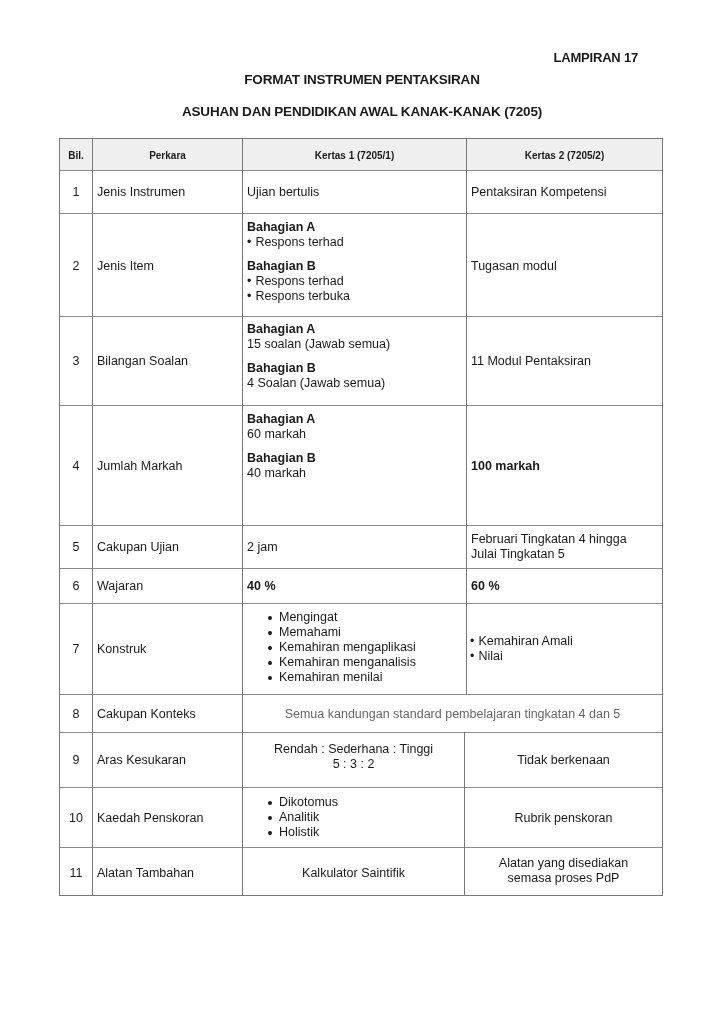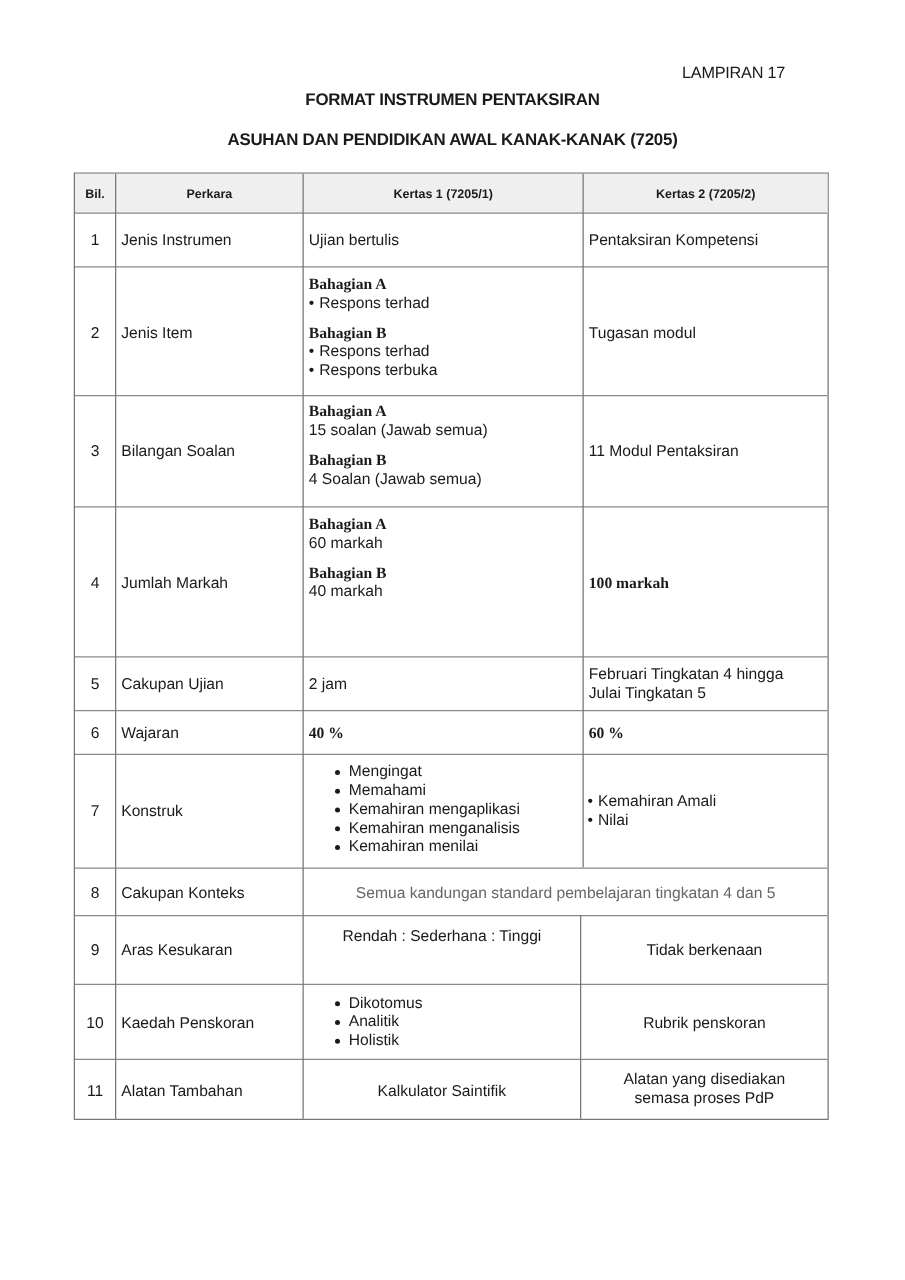--- a/index.html
+++ b/index.html
@@ -1,32 +1,32 @@
 <!DOCTYPE html>
 <html><head>
   <meta charset="utf-8">
   <style>
     html, body { margin: 0; padding: 0; background: #ffffff; }
     body { width: 724px; height: 1024px; position: relative; overflow: hidden;
            font-family: "Liberation Sans", sans-serif; color: #1a1a1a; }
     .abs { position: absolute; }
-    .lampiran { right: 96px; top: 50px; font-weight: normal; font-size: 13px; letter-spacing: -0.2px; }
+    .lampiran { right: 86px; top: 50px; font-weight: bold; font-size: 13px; letter-spacing: -0.2px; }
     .title { left: 0; width: 724px; text-align: center; font-weight: bold; font-size: 13.5px; letter-spacing: -0.2px; }
     .title1 { top: 72px; }
     .title2 { top: 104px; }
     
     .tbl { position: absolute; left: 59px; top: 138px; width: 604px; height: 758px;
            border: 1px solid #777; box-sizing: border-box; }
     .hrow { position: absolute; left: 0; top: 0; width: 602px; height: 32px; background: #efefef; }
     .hline { position: absolute; left: 0; width: 602px; height: 1px; background: #8a8a8a; }
     .vline { position: absolute; width: 1px; background: #777; }
     .cell { position: absolute; font-size: 12.5px; line-height: 15px; box-sizing: border-box; }
     .th { font-weight: bold; font-size: 10px; text-align: center; }
     .c { text-align: center; }
-    .b { font-weight: bold; font-family: Liberation Serif, serif; }
+    .b { font-weight: bold; }
     .gray { color: #666; }
     .blist { margin: 0; padding: 0; list-style: none; }
     .blist li::before { content: "\2022"; margin-right: 4px; }
     .dlist { margin: 0; padding: 0; list-style: none; }
     .dlist li { position: relative; padding-left: 12px; }
     .dlist li::before { content: ""; position: absolute; left: 1px; top: 6px; width: 4px; height: 4px;
                         border-radius: 50%; background: #1a1a1a; }
     .gap { height: 9px; }
   </style>
 </head>
@@ -137,20 +137,21 @@
   </div>
 
   <div class="cell c" style="left:0; top:568px; width:32px">8</div>
   <div class="cell" style="left:37px; top:568px">Cakupan Konteks</div>
   <div class="cell c gray" style="left:183px; top:568px; width:419px">Semua kandungan standard pembelajaran tingkatan 4 dan 5</div>
 
   <div class="cell c" style="left:0; top:614px; width:32px">9</div>
   <div class="cell" style="left:37px; top:614px">Aras Kesukaran</div>
   <div class="cell c" style="left:183px; top:603px; width:221px">
     <div>Rendah : Sederhana : Tinggi</div>
+    <div>5 : 3 : 2</div>
   </div>
   <div class="cell c" style="left:405px; top:614px; width:197px">Tidak berkenaan</div>
 
   <div class="cell c" style="left:0; top:672px; width:32px">10</div>
   <div class="cell" style="left:37px; top:672px">Kaedah Penskoran</div>
   <div class="cell" style="left:207px; top:656px; width:195px">
     <ul class="dlist">
       <li>Dikotomus</li>
       <li>Analitik</li>
       <li>Holistik</li>

